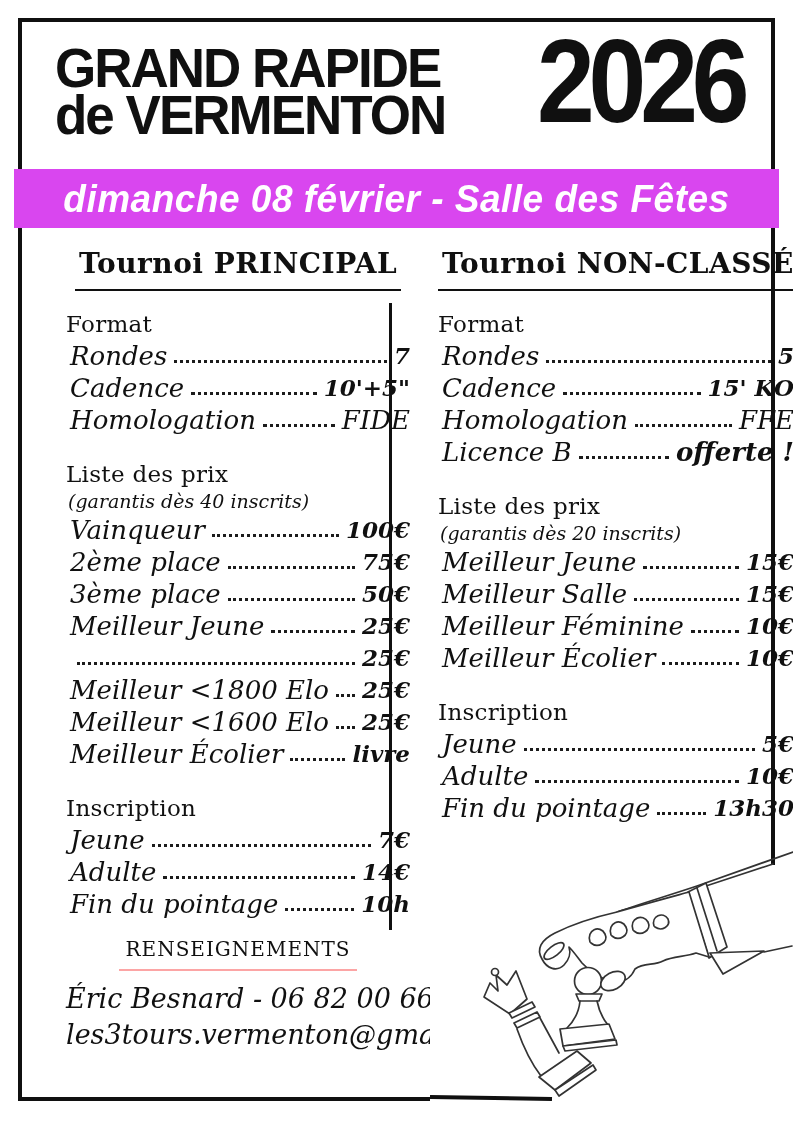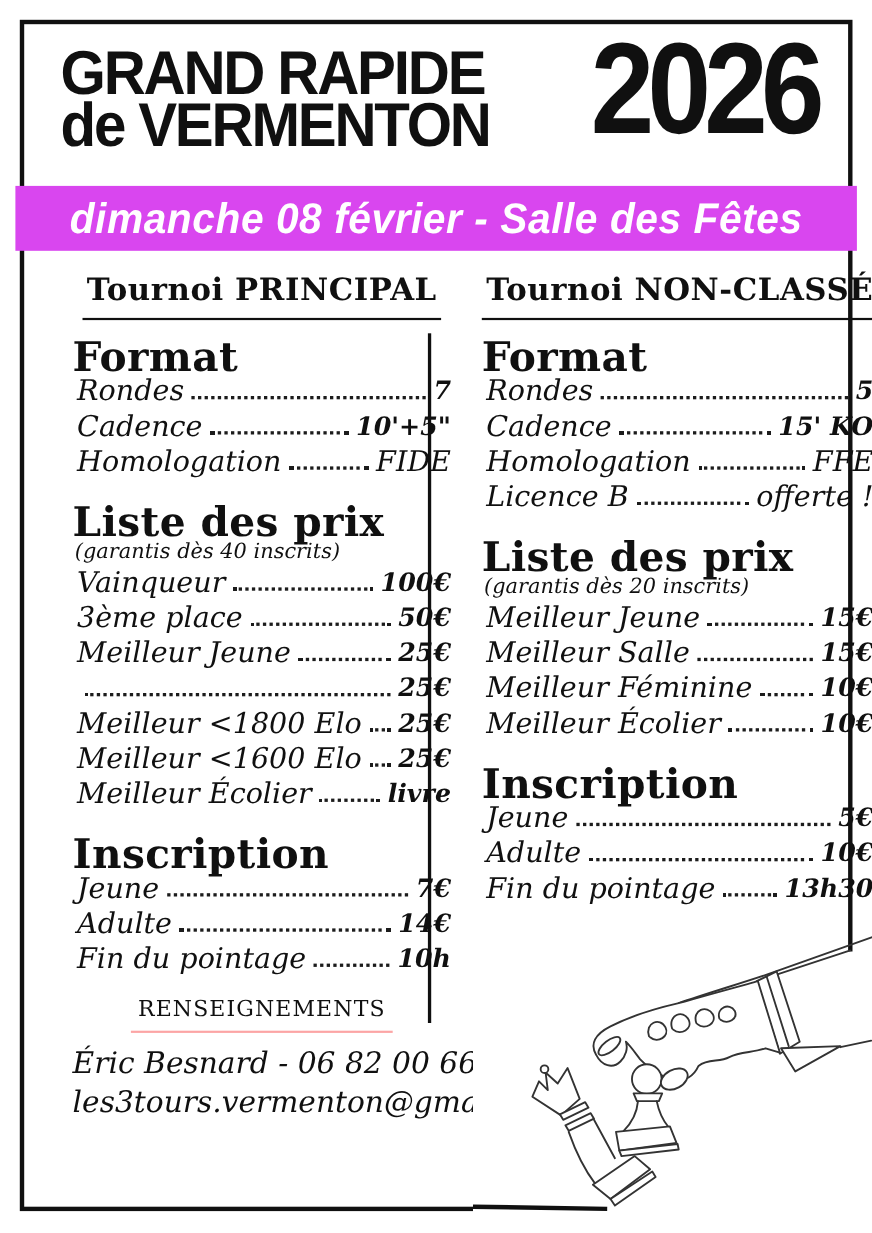--- a/index.html
+++ b/index.html
@@ -35,28 +35,28 @@
   #col-left{left:34px;width:344px;}
   #col-right{left:406px;width:356px;}
   .divider{position:absolute;left:389px;top:303px;width:3px;height:627px;background:#101010;z-index:1;}
   .col-header{text-align:center;margin-bottom:2px;}
   .col-header span{
     display:inline-block;font-family:"DejaVu Serif",serif;font-weight:bold;font-size:28px;
     letter-spacing:0.5px;border-bottom:2px solid #101010;padding:0 4px 9px;white-space:nowrap;
   }
   .section{margin-top:24px;}
   .section:first-of-type{margin-top:18px;}
-  .sec-title{font-family:"DejaVu Serif",serif;font-weight:bold;font-size:37px;line-height:30px;letter-spacing:0.3px;}
+  .sec-title{font-family:"DejaVu Serif",serif;font-weight:normal;font-size:23px;line-height:30px;letter-spacing:0.3px;}
   .sec-subtitle{font-family:"DejaVu Serif",serif;font-style:italic;font-size:19px;line-height:24px;margin-left:2px;}
   .row{display:flex;align-items:flex-end;height:32px;margin-left:4px;}
   .lbl{font-family:"DejaVu Serif",serif;font-style:italic;font-size:26px;line-height:30px;white-space:nowrap;}
   .dots{flex:1;border-bottom:3.5px dotted #1c1c1c;margin:0 7px 8px 7px;min-width:18px;}
   .val{font-family:"DejaVu Serif",serif;font-weight:bold;font-style:italic;font-size:23px;line-height:30px;white-space:nowrap;}
   .val.light{font-weight:normal;font-size:26px;}
-  .val.script{font-weight:normal;font-size:26px;}
+  .val.script{font-weight:bold;font-size:26px;}
   
   .footer{margin-top:18px;text-align:center;}
   .footer-header span{
     display:inline-block;font-family:"DejaVu Serif",serif;font-weight:normal;font-size:20px;
     letter-spacing:1px;border-bottom:2px solid #fca5a5;padding:0 6px 8px;
   }
   .contact{
     font-family:"DejaVu Serif",serif;font-style:italic;font-size:27px;line-height:36px;white-space:nowrap;
   }
   .contact.first{margin-top:10px;}
@@ -101,20 +101,25 @@
           <span class="val light">FIDE</span>
         </div>
       </section>
       <section class="section">
         <div class="sec-title">Liste des prix</div>
         <div class="sec-subtitle">(garantis dès 40 inscrits)</div>
         <div class="row">
           <span class="lbl">Vainqueur</span>
           <span class="dots"></span>
           <span class="val">100€</span>
+        </div>
+        <div class="row">
+          <span class="lbl">2ème place</span>
+          <span class="dots"></span>
+          <span class="val">75€</span>
         </div>
         <div class="row">
           <span class="lbl">3ème place</span>
           <span class="dots"></span>
           <span class="val">50€</span>
         </div>
         <div class="row">
           <span class="lbl">Meilleur Jeune</span>
           <span class="dots"></span>
           <span class="val">25€</span>

